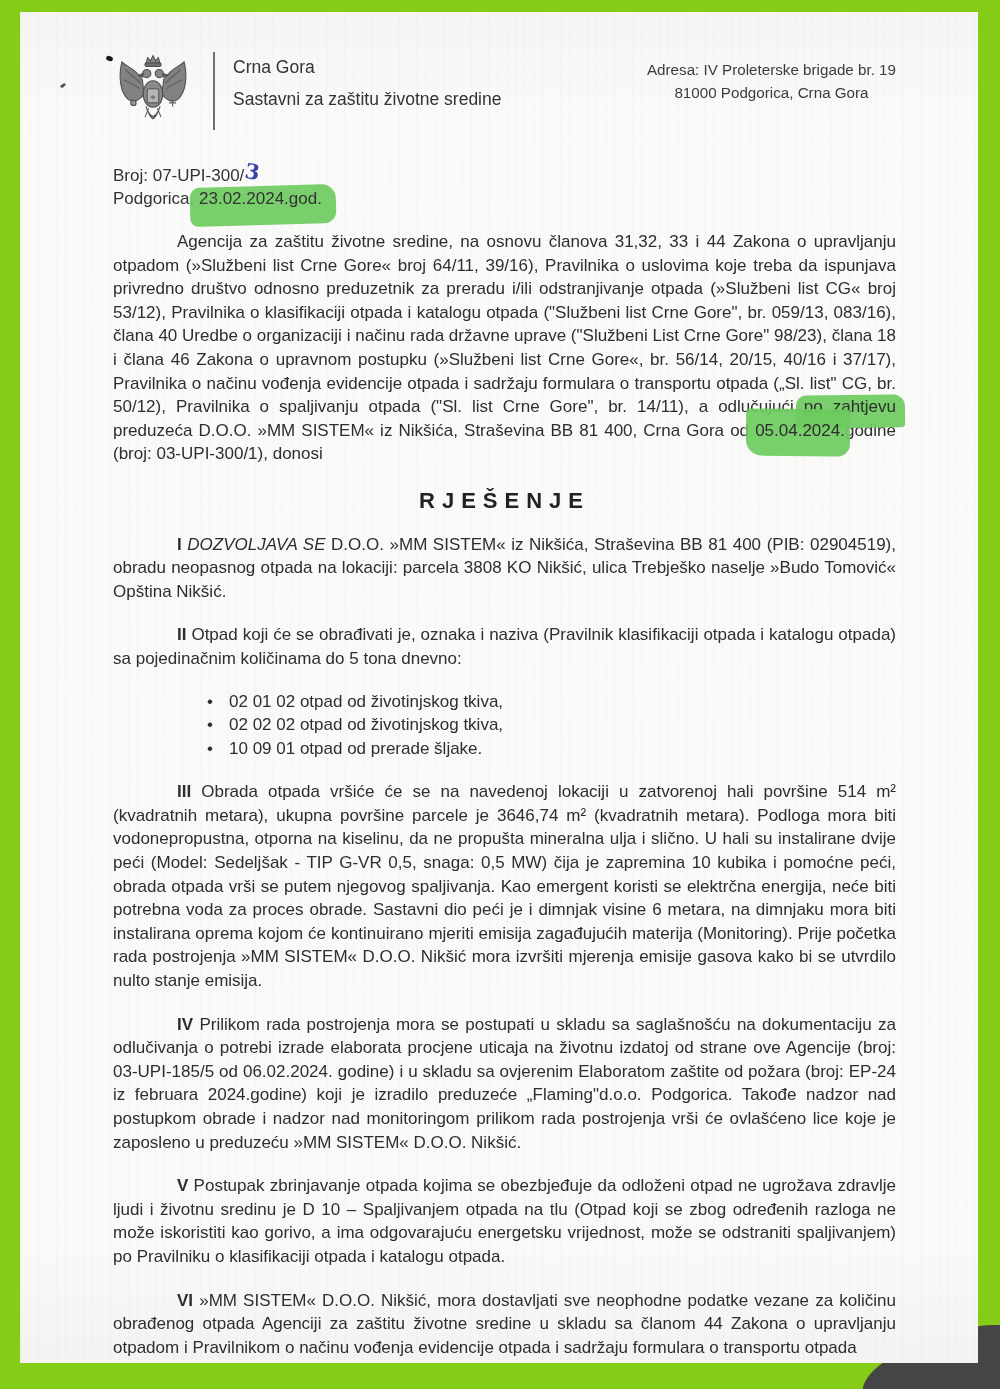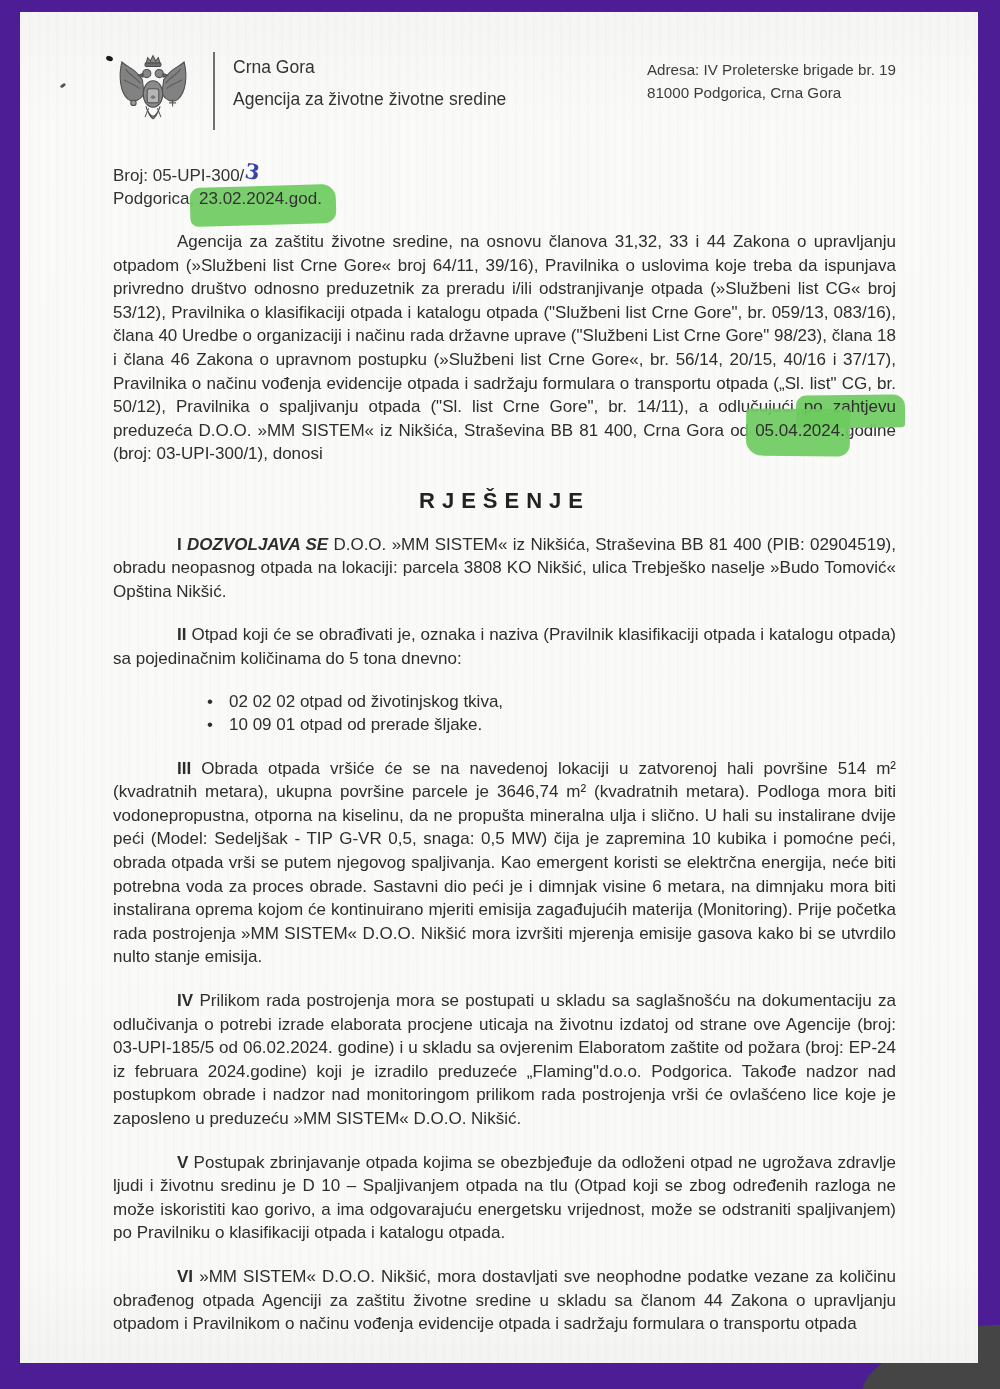--- a/index.html
+++ b/index.html
@@ -2,21 +2,21 @@
 <html lang="sr"><head>
 <meta charset="utf-8">
 <style>
   * { margin:0; padding:0; box-sizing:border-box; }
   html,body { width:1000px; height:1389px; overflow:hidden; }
   body {
     background:#141414;
     font-family:"Liberation Sans", sans-serif;
     position:relative;
   }
-  .frame { position:absolute; inset:0; background:#4c1d95; }
+  .frame { position:absolute; inset:0; background:#84cc16; }
   .corner-blob {
     position:absolute; right:-30px; bottom:-18px; width:170px; height:70px;
     background:#454545; border-radius:50% 40% 10% 60%; transform:rotate(-18deg);
   }
   .page {
     position:absolute; left:20px; top:12px; width:958px; height:1351px;
     background:#f8f8f6;
     background-image:
       repeating-linear-gradient(90deg, rgba(0,0,0,0.012) 0 2px, rgba(0,0,0,0) 2px 9px),
       linear-gradient(180deg,#f5f5f3 0%, #fafaf8 8%, #f9f9f7 92%, #f3f3f1 100%);
@@ -31,37 +31,37 @@
   .speck.s2 { left:40px; top:72px; width:6px; height:3px; background:#555; transform:rotate(-35deg); border-radius:40% 60% 50% 50%; }
 
   
   .letterhead { display:flex; justify-content:space-between; align-items:flex-start; height:96px; }
   .brand { display:flex; align-items:flex-start; gap:14px; }
   .emblem { width:80px; height:84px; margin-top:2px; }
   .brand-divider { width:2px; height:78px; background:#6f6f6f; margin:2px 4px 0 6px; }
   .org-lines { padding-top:6px; }
   .org-lines .l1 { font-size:17.5px; margin-bottom:8px; color:#333; }
   .org-lines .l2 { font-size:17.5px; color:#333; }
-  .address { text-align:left; padding-top:9px; font-size:15.2px; line-height:22.6px; color:#3c3c3c; }
+  .address { text-align:center; padding-top:9px; font-size:15.2px; line-height:22.6px; color:#3c3c3c; }
 
   
   .refblock { margin-top:16px; line-height:23px; color:#333; }
 
   
   .hl { position:relative; z-index:0; white-space:nowrap; }
   .hl::before { content:""; position:absolute; z-index:-1; background:#6ecb60; opacity:.92; }
   .hl-date::before { inset:-3px -14px -17px -9px; border-radius:10px 14px 12px 8px; transform:rotate(-1.6deg); }
   .hl-a::before  { inset:-2px -9px -12px -8px; border-radius:10px 12px 4px 4px; transform:rotate(-0.8deg); }
   .hl-b::before  { inset:-12px -5px -16px -9px; border-radius:4px 4px 12px 16px; transform:rotate(0.6deg); }
 
   
   .para { margin-top:20px; text-align:justify; text-align-last:left; }
   .para.indent { text-indent:64px; }
   .b  { font-weight:bold; }
-  .bi { font-weight:bold; font-style:italic; }
+  .bi { font-weight:normal; font-style:italic; }
 
   .doc-title {
     margin-top:23px; text-align:center; font-size:22px; font-weight:bold;
     letter-spacing:7px; color:#222;
   }
 
   ul.codes { list-style:none; margin-top:19px; padding-left:92px; }
   ul.codes li { position:relative; padding-left:24px; line-height:23.6px; }
   ul.codes li::before { content:"•"; position:absolute; left:2px; top:0; font-size:17px; }
 
@@ -109,43 +109,44 @@
             <circle cx="23" cy="56" r="3" fill="#9a9a9a"></circle>
             <path d="M67,52 v8 M63,56 h8" fill="none" stroke="#5c5c5c"></path>
 
             <path d="M37,60 Q45,82 53,60 Q49,72 45,74 Q41,72 37,60" fill="#7f7f7f"></path>
             <path d="M40,62 L36,72 M50,62 L54,72" fill="none" stroke="#5c5c5c"></path>
           </g>
         </svg>
         <div class="brand-divider"></div>
         <div class="org-lines">
           <div class="l1">Crna Gora</div>
-          <div class="l2">Agencija za životne životne sredine</div>
+          <div class="l2">Sastavni za zaštitu životne sredine</div>
         </div>
       </div>
       <div class="address">
         <div>Adresa: IV Proleterske brigade br. 19</div>
         <div>81000 Podgorica, Crna Gora</div>
       </div>
     </div>
 
     <div class="refblock">
-      <div><span>Broj: 05-UPI-300/</span><span class="handwritten">3</span></div>
+      <div><span>Broj: 07-UPI-300/</span><span class="handwritten">3</span></div>
       <div><span>Podgorica, </span><span class="hl hl-date">23.02.2024.god.</span></div>
     </div>
 
     <p class="para indent"><span>Agencija za zaštitu životne sredine, na osnovu članova 31,32, 33 i 44  Zakona o upravljanju otpadom (»Službeni list Crne Gore« broj 64/11, 39/16), Pravilnika o uslovima koje treba da ispunjava privredno društvo odnosno preduzetnik za preradu i/ili odstranjivanje otpada (»Službeni list CG« broj 53/12), Pravilnika o klasifikaciji otpada i katalogu otpada ("Službeni list Crne Gore", br. 059/13, 083/16), člana 40 Uredbe o organizaciji i načinu rada državne uprave ("Službeni List Crne Gore" 98/23), člana 18 i člana 46 Zakona o upravnom postupku (»Službeni list Crne Gore«, br. 56/14, 20/15, 40/16 i 37/17), Pravilnika o načinu vođenja evidencije otpada i sadržaju formulara o transportu otpada („Sl. list" CG, br. 50/12), Pravilnika o spaljivanju otpada ("Sl. list Crne Gore", br. 14/11), a odlučujući </span><span class="hl hl-a">po zahtjevu</span><span> preduzeća D.O.O. »MM SISTEM« iz Nikšića, Straševina BB 81 400, Crna Gora od </span><span class="hl hl-b">05.04.2024.</span><span>godine (broj: 03-UPI-300/1), donosi</span></p>
 
     <h1 class="doc-title">RJEŠENJE</h1>
 
     <p class="para indent"><span class="b">I</span> <span class="bi">DOZVOLJAVA SE</span><span> D.O.O. »MM SISTEM« iz Nikšića, Straševina BB 81 400 (PIB: 02904519), obradu neopasnog otpada na lokaciji: parcela 3808 KO Nikšić, ulica Trebješko naselje »Budo Tomović« Opština Nikšić.</span></p>
 
     <p class="para indent"><span class="b">II</span><span> Otpad koji će se obrađivati je, oznaka i naziva (Pravilnik klasifikaciji otpada i katalogu otpada) sa pojedinačnim količinama do 5 tona dnevno:</span></p>
 
     <ul class="codes">
+      <li>02 01 02 otpad od životinjskog tkiva,</li>
       <li>02 02 02 otpad od životinjskog tkiva,</li>
       <li>10 09 01 otpad od prerade šljake.</li>
     </ul>
 
     <p class="para indent"><span class="b">III</span><span> Obrada otpada vršiće će se na navedenoj lokaciji u zatvorenoj hali površine 514 m² (kvadratnih metara), ukupna površine parcele je 3646,74 m² (kvadratnih metara). Podloga mora biti vodonepropustna, otporna na kiselinu, da ne propušta mineralna ulja i slično. U hali su instalirane dvije peći (Model: Sedeljšak - TIP G-VR 0,5, snaga: 0,5 MW) čija je zapremina 10 kubika i pomoćne peći, obrada otpada vrši se putem njegovog spaljivanja. Kao emergent koristi se elektrčna energija, neće biti potrebna voda za proces obrade. Sastavni dio peći je i dimnjak visine 6 metara, na dimnjaku mora biti instalirana oprema kojom će kontinuirano mjeriti emisija zagađujućih materija (Monitoring). Prije početka rada postrojenja »MM SISTEM« D.O.O. Nikšić mora izvršiti mjerenja emisije gasova kako bi se utvrdilo nulto stanje emisija.</span></p>
 
     <p class="para indent"><span class="b">IV</span><span> Prilikom rada postrojenja mora se postupati u skladu sa saglašnošću na dokumentaciju za odlučivanja o potrebi izrade elaborata procjene uticaja na životnu izdatoj od strane ove Agencije (broj: 03-UPI-185/5 od 06.02.2024. godine) i u skladu sa ovjerenim Elaboratom zaštite od požara (broj: EP-24 iz februara 2024.godine) koji je izradilo preduzeće „Flaming"d.o.o. Podgorica. Takođe nadzor nad postupkom obrade i nadzor nad monitoringom prilikom rada postrojenja vrši će ovlašćeno lice koje je zaposleno u preduzeću »MM SISTEM« D.O.O. Nikšić.</span></p>
 
     <p class="para indent"><span class="b">V</span><span> Postupak zbrinjavanje otpada kojima se obezbjeđuje da odloženi otpad ne ugrožava zdravlje ljudi i životnu sredinu je D 10 – Spaljivanjem otpada na tlu (Otpad koji se zbog određenih razloga ne može iskoristiti kao gorivo, a ima odgovarajuću energetsku vrijednost, može se odstraniti spaljivanjem) po Pravilniku o klasifikaciji otpada i katalogu otpada.</span></p>
 

